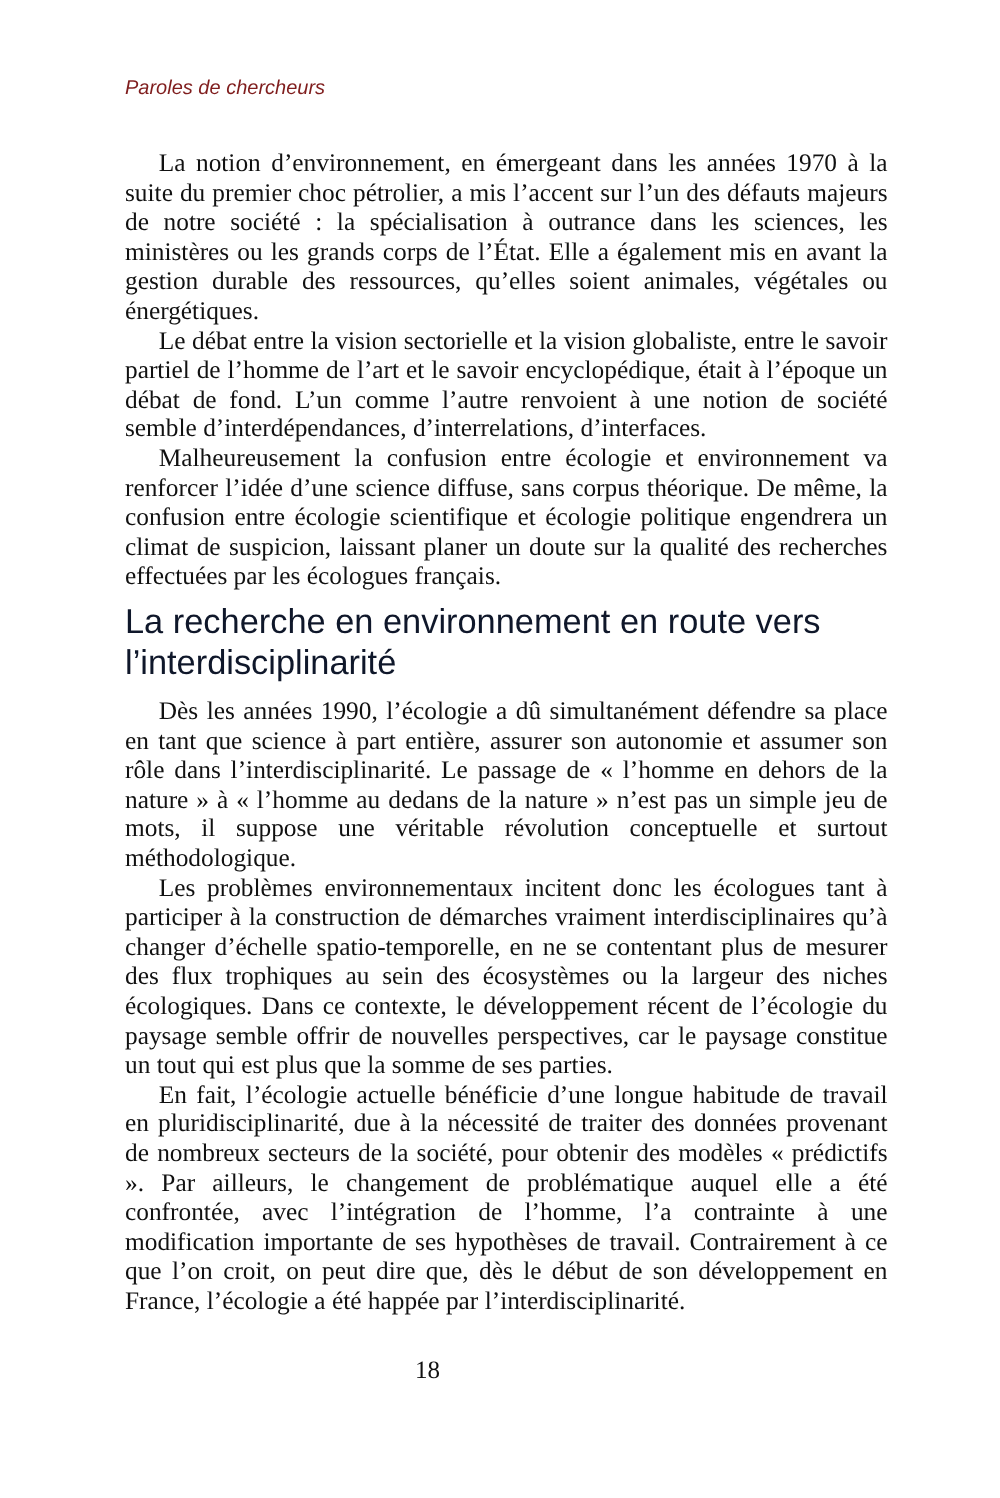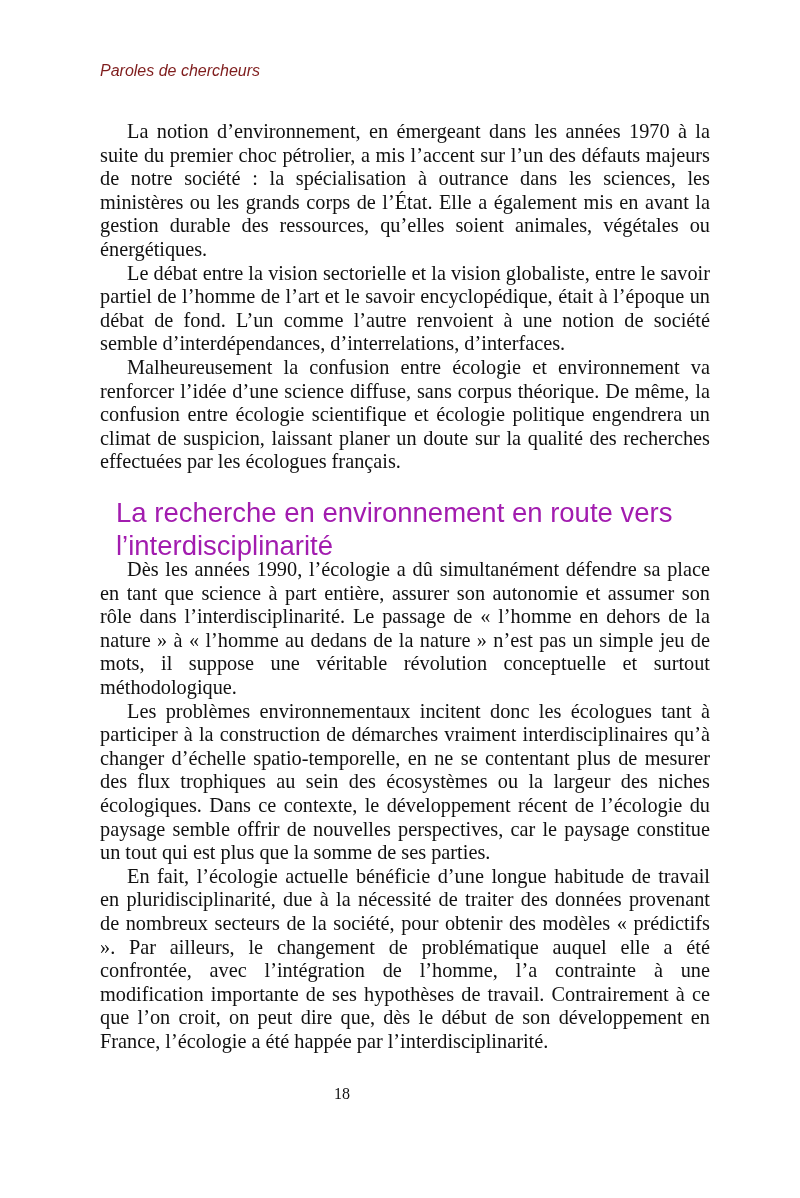--- a/index.html
+++ b/index.html
@@ -12,26 +12,26 @@
     .body-text {
       position: absolute; left: 100px; width: 610px;
       font-family: "Liberation Serif", serif; font-size: 20.3px; line-height: 23.6px;
       text-align: justify; color: #111;
     }
     .body-text p { margin: 0; text-indent: 27px; }
     .section1 { top: 92px; margin-top: 28px; }
     .heading {
       position: absolute; left: 100px; top: 480px; width: 620px;
       font-family: "Liberation Sans", sans-serif; font-size: 27.5px; line-height: 33px;
-      font-weight: normal; margin: 16px; color: #a21caf;
+      font-weight: normal; margin: 0; color: #0f172a;
     }
     .section2 { top: 558px; }
     .page-number {
       position: absolute; left: 0; width: 684px; top: 1085px; text-align: center;
-      font-family: "Liberation Serif", serif; font-size: 16px; color: #111;
+      font-family: "Liberation Serif", serif; font-size: 20px; color: #111;
     }
   </style>
 </head>
 <body>
 
 <div class="running-head">Paroles de chercheurs</div>
 
 <div class="body-text section1">
   <p>La notion d’environnement, en émergeant dans les années 1970 à la suite du premier choc pétrolier, a mis l’accent sur l’un des défauts majeurs de notre société : la spécialisation à outrance dans les sciences, les ministères ou les grands corps de l’État. Elle a également mis en avant la gestion durable des ressources, qu’elles soient animales, végétales ou énergétiques.</p>
   <p>Le débat entre la vision sectorielle et la vision globaliste, entre le savoir partiel de l’homme de l’art et le savoir encyclopédique, était à l’époque un débat de fond. L’un comme l’autre renvoient à une notion de société semble d’interdépendances, d’interrelations, d’interfaces.</p>

